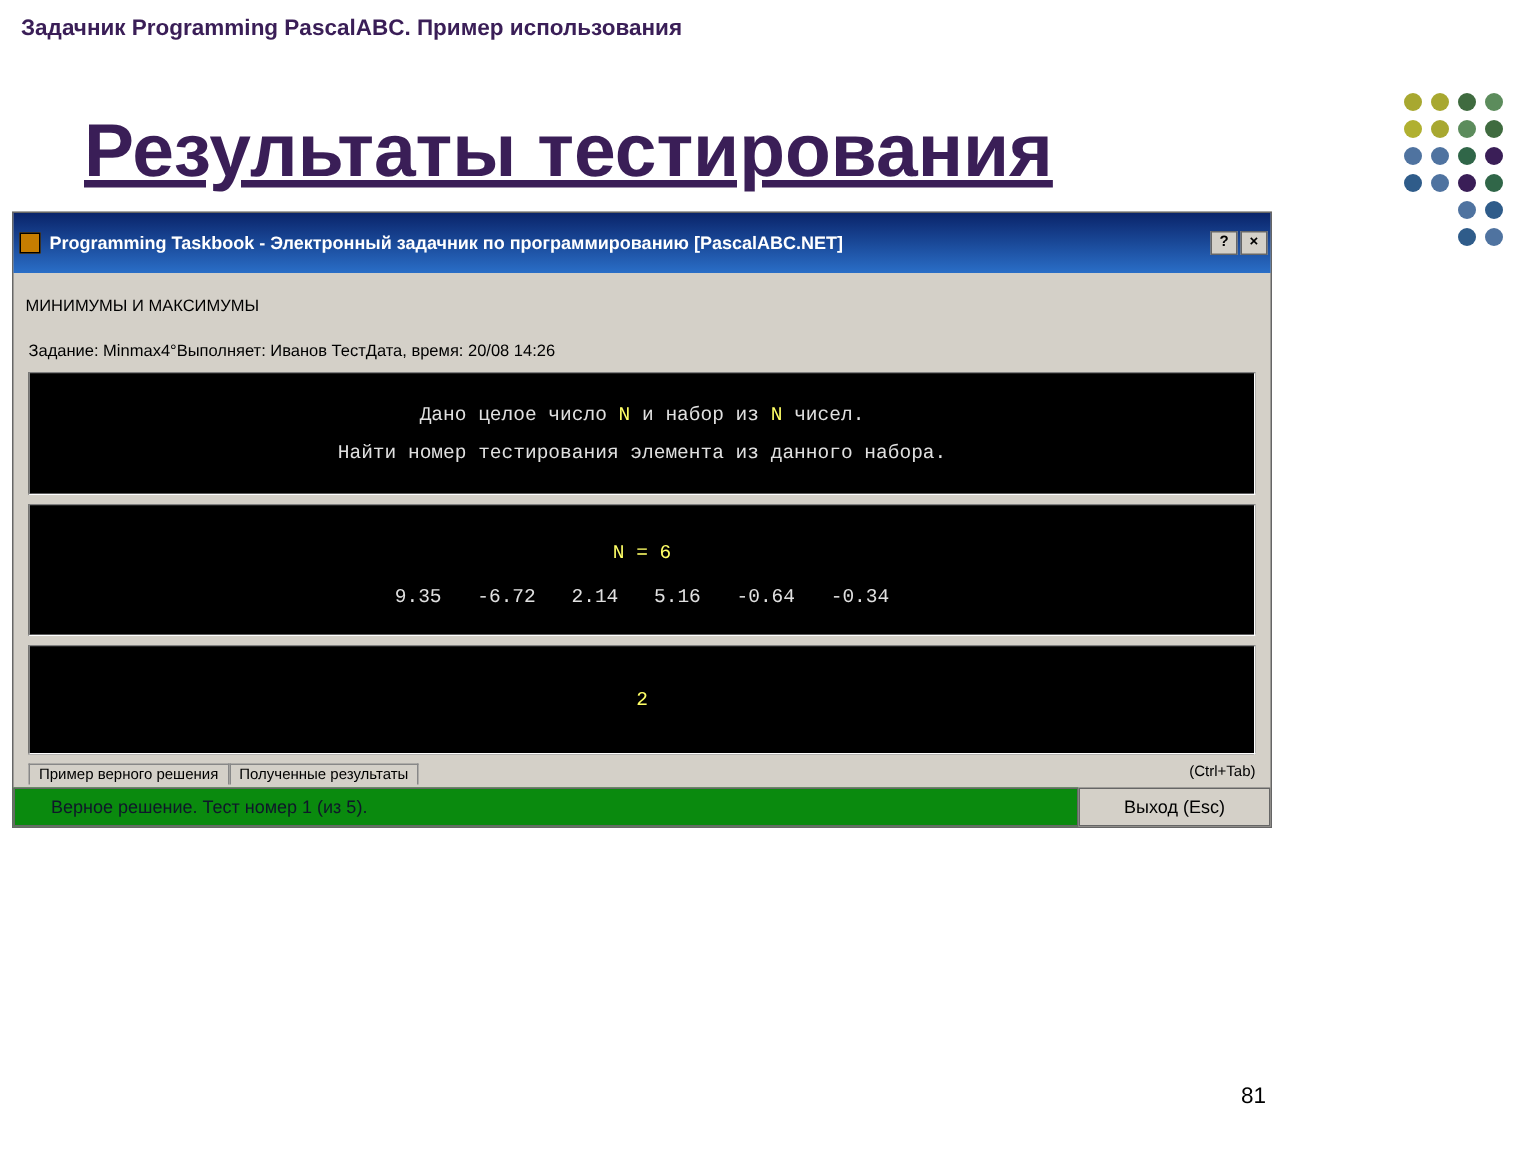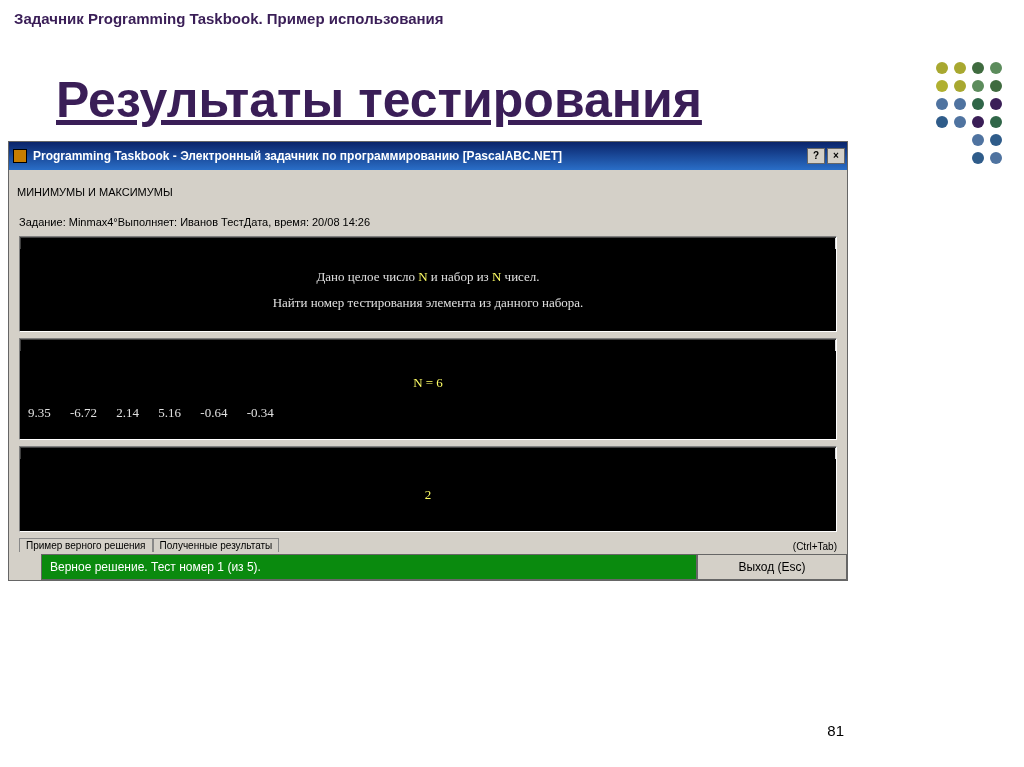--- a/index.html
+++ b/index.html
@@ -49,53 +49,53 @@
   .window {
     margin: 4px 0 0 8px;
     width: 840px;
     border: 1px solid #666;
     background: #d4d0c8;
     font-family: Tahoma, Arial, sans-serif;
   }
   .titlebar {
     display:flex;align-items:center;justify-content:space-between;
     background: linear-gradient(#0a246a,#2a6ec7);
-    color:#fff;font-size:12px;font-weight:bold;height:28px;padding:0 2px 0 4px;
+    color:#fff;font-size:12px;font-weight:bold;height:40px;padding:0 2px 0 4px;
   }
   .titlebar-left{display:flex;align-items:center;gap:6px;}
   .app-icon{width:14px;height:14px;background:#c77d00;border:1px solid #000;display:inline-block;}
   .titlebar-btns{display:flex;gap:2px;}
   .titlebar-btn{width:18px;height:16px;background:#d4d0c8;border:1px solid #666;font-size:10px;line-height:14px;text-align:center;color:#000;cursor:default;}
   .info-row{display:flex;justify-content:flex-start;padding:2px 10px;font-size:11px;color:#000;}
   .info-title{font-size:11px;padding:16px 8px;color:#000;}
   .console {
     margin:6px 10px;
     border:1px solid #808080;border-right-color:#fff;border-bottom-color:#fff;
     box-shadow: inset 1px 1px 0 #404040, inset -1px -1px 0 #dfdfdf;
     background:#000;
   }
-  .console-inner{background:#000;padding:10px 8px;font-family:Liberation Serif, serif;font-size:13px;margin-top:12px;}
+  .console-inner{background:#000;padding:10px 8px;font-family:Liberation Mono, monospace;font-size:13px;}
   .prob-line{color:#e0e0e0;text-align:center;margin:10px 0;}
   .var-n{color:#ffff66;}
   .input-line{color:#ffff66;text-align:center;margin:14px 0;}
-  .input-nums{color:#e0e0e0;text-align:left;margin:14px 0 8px;}
+  .input-nums{color:#e0e0e0;text-align:center;margin:14px 0 8px;}
   .num-gap{letter-spacing:0px; word-spacing:16px;}
   .ans{color:#ffff66;text-align:center;margin:18px 0;}
-  .tab-row{display:flex;justify-content:space-between;align-items:flex-end;padding:0 10px 2px;font-size:10px;color:#000;}
+  .tab-row{display:flex;justify-content:space-between;padding:0 10px 2px;font-size:10px;color:#000;}
   .tabs{display:flex;gap:0;}
   .tab{padding:1px 6px;background:#d4d0c8;border:1px solid #888;border-bottom:none;font-size:10px;}
   .hint{font-size:10px;}
   .status-row{display:flex;height:26px;}
-  .status-msg{flex:1;background:#0a8a0e;color:#ffffff;font-size:12px;display:flex;align-items:center;padding-left:8px;border:1px solid #666;margin-left:32px;}
-  .exit-btn{width:150px;background:#d4d0c8;border:1px solid #666;display:flex;align-items:center;justify-content:center;font-size:12px;}
+  .status-msg{flex:1;background:#0a8a0e;color:#0f172a;font-size:12px;display:flex;align-items:center;padding-left:24px;border:1px solid #666;}
+  .exit-btn{width:128px;background:#d4d0c8;border:1px solid #666;display:flex;align-items:center;justify-content:center;font-size:12px;}
 </style>
 </head>
 <body>
 
-<div class="slide-header">Задачник Programming Taskbook. Пример использования</div>
+<div class="slide-header">Задачник Programming PascalABC. Пример использования</div>
 <div class="slide-title">Результаты тестирования</div>
 
 <div class="dots">
   <span class="dot c1"></span>
     <span class="dot c1"></span>
     <span class="dot c3"></span>
     <span class="dot c4"></span>
   <span class="dot c2"></span>
     <span class="dot c1"></span>
     <span class="dot c4"></span>

